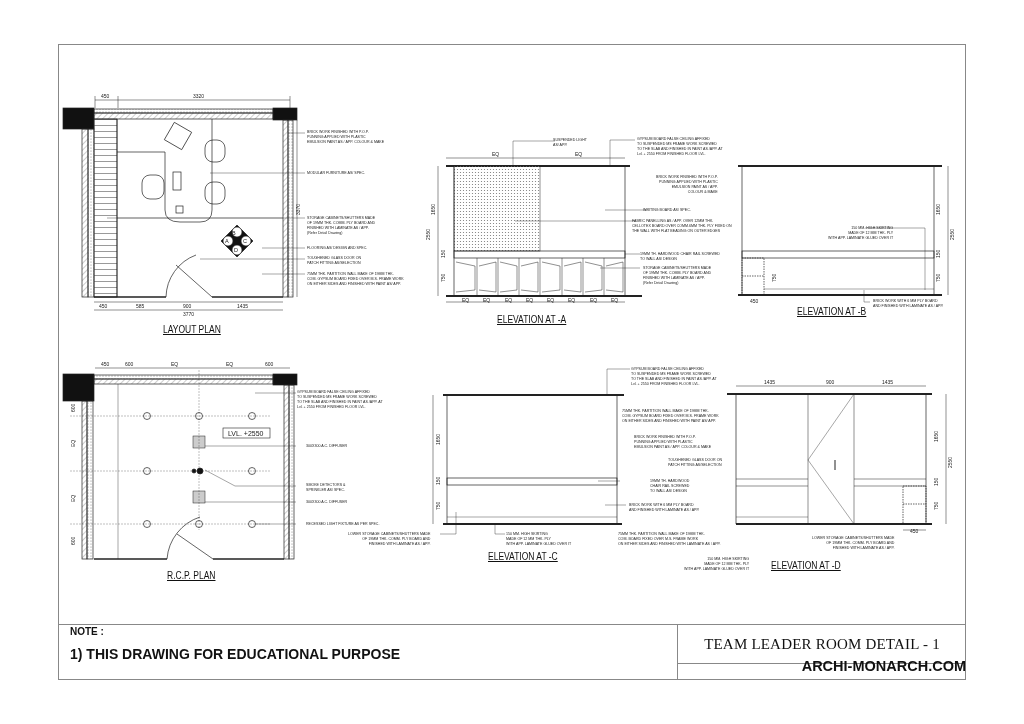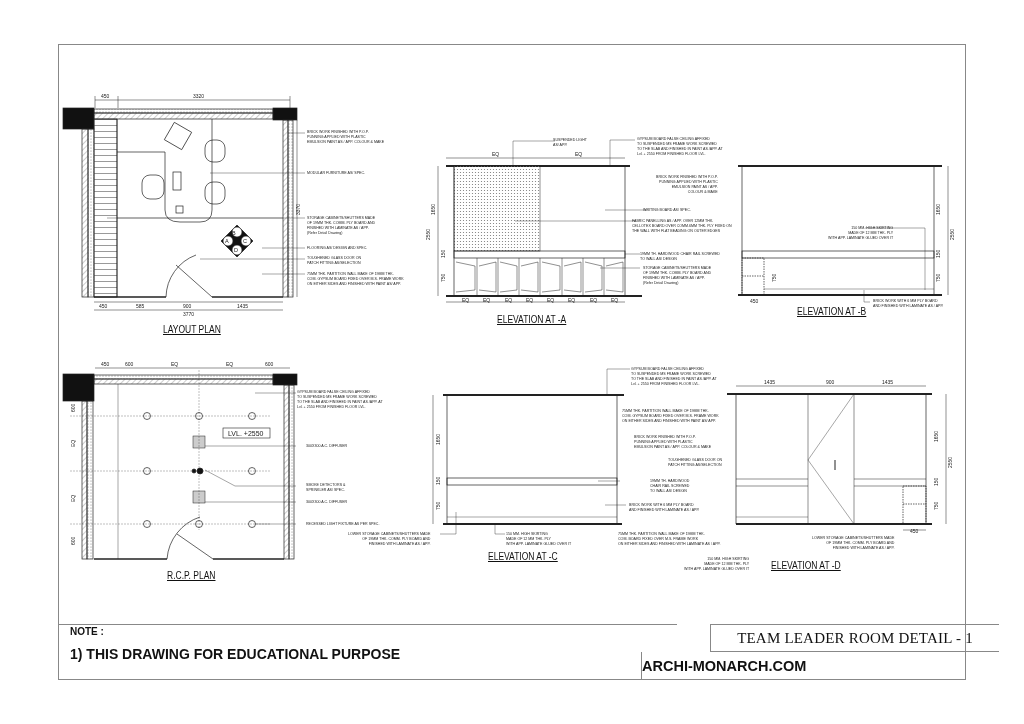--- a/index.html
+++ b/index.html
@@ -3,22 +3,22 @@
 <meta charset="utf-8">
 <style>
   html,body{margin:0;padding:0;background:#fff;}
   body{width:1024px;height:724px;position:relative;overflow:hidden;font-family:"Liberation Sans",sans-serif;color:#111;}
   .sheet{position:absolute;left:58px;top:44px;width:908px;height:636px;border:1px solid #888;box-sizing:border-box;}
   svg.drawing{position:absolute;left:0;top:0;}
   .note{position:absolute;font-size:3.6px;line-height:5px;color:#222;white-space:pre;font-family:"Liberation Sans",sans-serif;letter-spacing:0;}
   .title-label{position:absolute;font-family:"Liberation Sans",sans-serif;font-size:10px;color:#111;text-decoration:underline;white-space:nowrap;transform:scaleX(0.85);transform-origin:left center;}
   .tb{position:absolute;box-sizing:border-box;}
   .tb-left{left:58px;top:624px;width:619px;height:56px;border-top:1px solid #888;}
-  .tb-right-top{left:710px;top:624px;width:289px;height:28px;border-left:1px solid #888;border-top:1px solid #888;border-bottom:1px solid #888;display:flex;align-items:center;justify-content:center;}
-  .tb-right-bot{left:641px;top:652px;width:289px;height:28px;border-left:1px solid #888;display:flex;align-items:center;justify-content:flex-start;}
+  .tb-right-top{left:677px;top:624px;width:289px;height:40px;border-left:1px solid #888;border-top:1px solid #888;border-bottom:1px solid #888;display:flex;align-items:center;justify-content:center;}
+  .tb-right-bot{left:677px;top:652px;width:289px;height:28px;border-left:1px solid #888;display:flex;align-items:center;justify-content:flex-end;}
   .note-head{position:absolute;left:70px;top:626px;font-weight:bold;font-size:10px;}
   .note-line{position:absolute;left:70px;top:646px;font-weight:bold;font-size:14px;}
   .sheet-title{font-family:"Liberation Serif",serif;font-size:15px;letter-spacing:0.2px;}
   .site{font-weight:bold;font-size:14.5px;}
 </style>
 </head>
 <body>
 
 <div class="sheet"></div>
 

